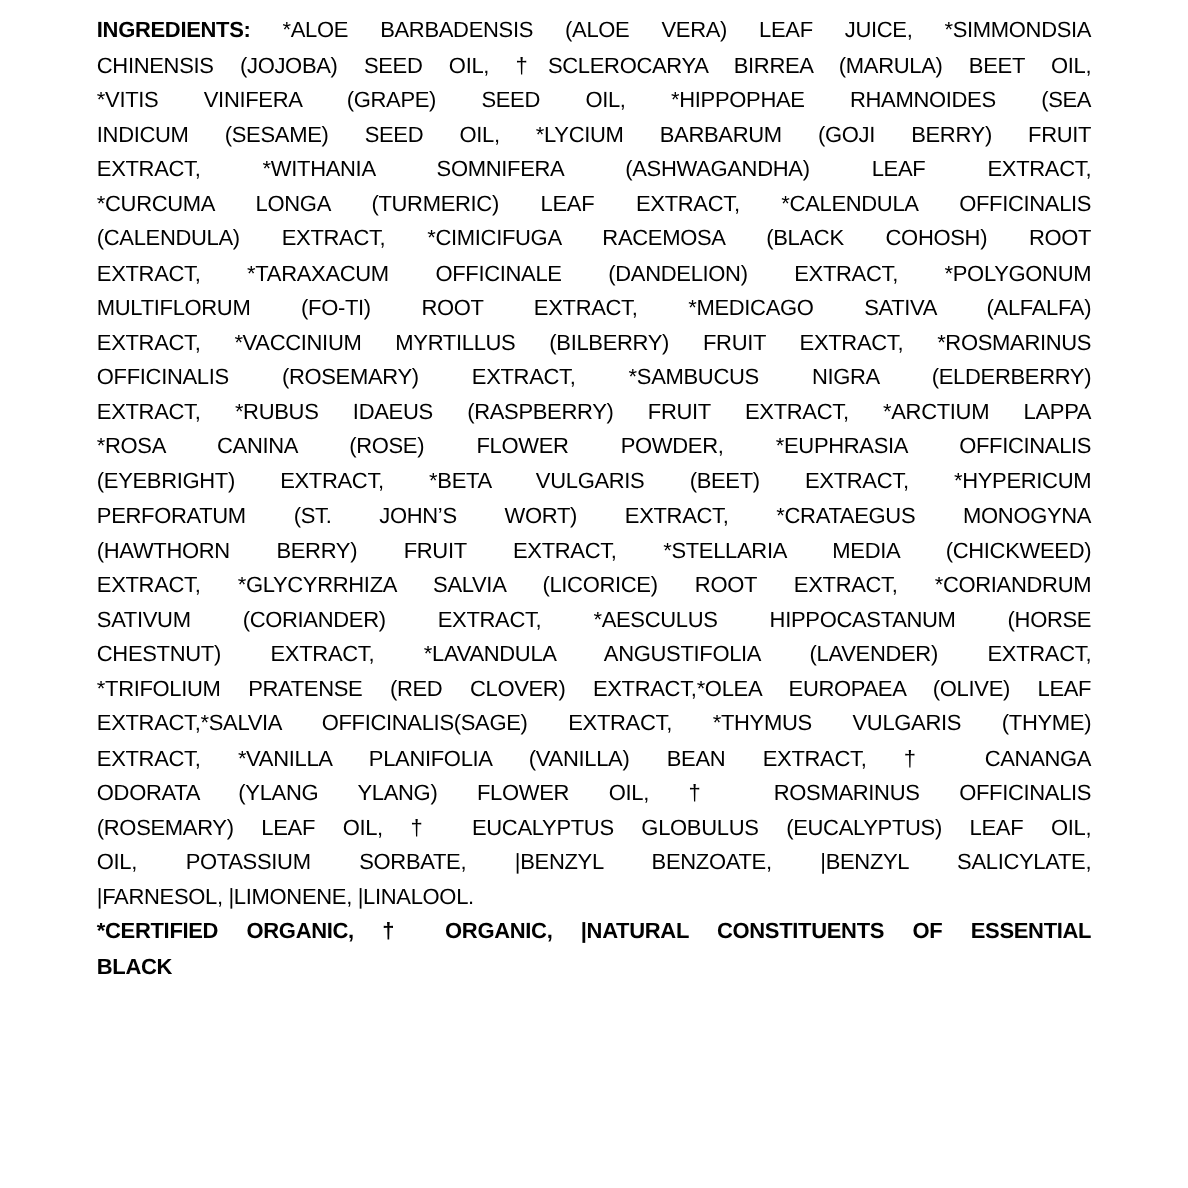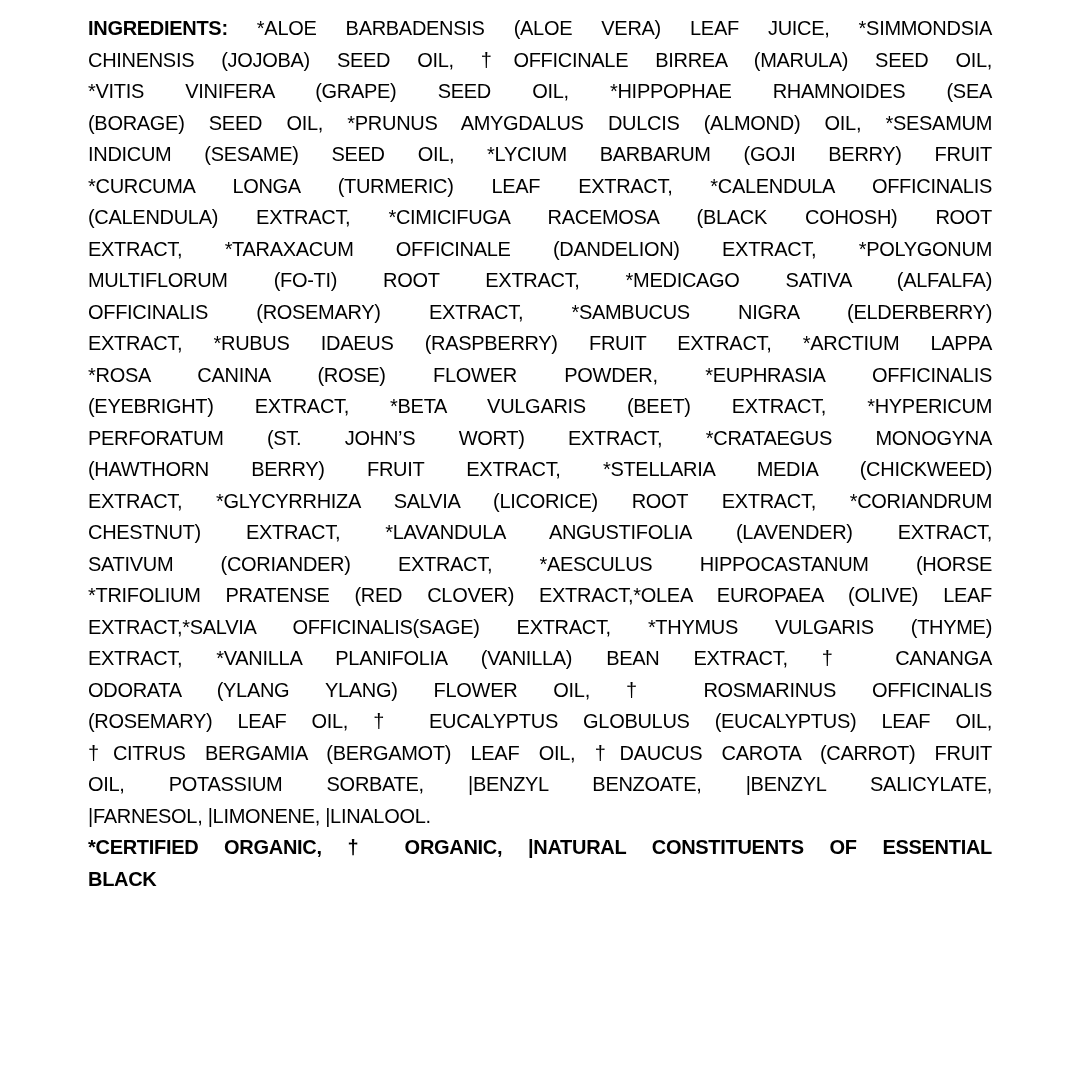--- a/index.html
+++ b/index.html
@@ -22,43 +22,43 @@
   .just { text-align-last: justify; }
   .bold, strong { font-weight: 700; }
 </style>
 </head>
 <body>
 
 <div class="sheet">
 
   <div>
     <div class="line just"><strong>INGREDIENTS:</strong> <span>*ALOE BARBADENSIS (ALOE VERA) LEAF JUICE, *SIMMONDSIA</span></div>
-    <div class="line just">CHINENSIS (JOJOBA) SEED OIL, †OFFICINALE BIRREA (MARULA) SEED OIL,</div>
+    <div class="line just">CHINENSIS (JOJOBA) SEED OIL, †SCLEROCARYA BIRREA (MARULA) BEET OIL,</div>
     <div class="line just">*VITIS VINIFERA (GRAPE) SEED OIL, *HIPPOPHAE RHAMNOIDES (SEA</div>
-    <div class="line just">(BORAGE) SEED OIL, *PRUNUS AMYGDALUS DULCIS (ALMOND) OIL, *SESAMUM</div>
     <div class="line just">INDICUM (SESAME) SEED OIL, *LYCIUM BARBARUM (GOJI BERRY) FRUIT</div>
+    <div class="line just">EXTRACT, *WITHANIA SOMNIFERA (ASHWAGANDHA) LEAF EXTRACT,</div>
     <div class="line just">*CURCUMA LONGA (TURMERIC) LEAF EXTRACT, *CALENDULA OFFICINALIS</div>
     <div class="line just">(CALENDULA) EXTRACT, *CIMICIFUGA RACEMOSA (BLACK COHOSH) ROOT</div>
     <div class="line just">EXTRACT, *TARAXACUM OFFICINALE (DANDELION) EXTRACT, *POLYGONUM</div>
     <div class="line just">MULTIFLORUM (FO-TI) ROOT EXTRACT, *MEDICAGO SATIVA (ALFALFA)</div>
+    <div class="line just">EXTRACT, *VACCINIUM MYRTILLUS (BILBERRY) FRUIT EXTRACT, *ROSMARINUS</div>
     <div class="line just">OFFICINALIS (ROSEMARY) EXTRACT, *SAMBUCUS NIGRA (ELDERBERRY)</div>
     <div class="line just">EXTRACT, *RUBUS IDAEUS (RASPBERRY) FRUIT EXTRACT, *ARCTIUM LAPPA</div>
     <div class="line just">*ROSA CANINA (ROSE) FLOWER POWDER, *EUPHRASIA OFFICINALIS</div>
     <div class="line just">(EYEBRIGHT) EXTRACT, *BETA VULGARIS (BEET) EXTRACT, *HYPERICUM</div>
     <div class="line just">PERFORATUM (ST. JOHN’S WORT) EXTRACT, *CRATAEGUS MONOGYNA</div>
     <div class="line just">(HAWTHORN BERRY) FRUIT EXTRACT, *STELLARIA MEDIA (CHICKWEED)</div>
     <div class="line just">EXTRACT, *GLYCYRRHIZA SALVIA (LICORICE) ROOT EXTRACT, *CORIANDRUM</div>
+    <div class="line just">SATIVUM (CORIANDER) EXTRACT, *AESCULUS HIPPOCASTANUM (HORSE</div>
     <div class="line just">CHESTNUT) EXTRACT, *LAVANDULA ANGUSTIFOLIA (LAVENDER) EXTRACT,</div>
-    <div class="line just">SATIVUM (CORIANDER) EXTRACT, *AESCULUS HIPPOCASTANUM (HORSE</div>
     <div class="line just">*TRIFOLIUM PRATENSE (RED CLOVER) EXTRACT,*OLEA EUROPAEA (OLIVE) LEAF</div>
     <div class="line just">EXTRACT,*SALVIA OFFICINALIS(SAGE) EXTRACT, *THYMUS VULGARIS (THYME)</div>
     <div class="line just">EXTRACT, *VANILLA PLANIFOLIA (VANILLA) BEAN EXTRACT, † CANANGA</div>
     <div class="line just">ODORATA (YLANG YLANG) FLOWER OIL, † ROSMARINUS OFFICINALIS</div>
     <div class="line just">(ROSEMARY) LEAF OIL, † EUCALYPTUS GLOBULUS (EUCALYPTUS) LEAF OIL,</div>
-    <div class="line just">†CITRUS BERGAMIA (BERGAMOT) LEAF OIL, †DAUCUS CAROTA (CARROT) FRUIT</div>
     <div class="line just">OIL, POTASSIUM SORBATE, |BENZYL BENZOATE, |BENZYL SALICYLATE,</div>
     <div class="line">|FARNESOL, |LIMONENE, |LINALOOL.</div>
   </div>
 
   <div>
     <div class="line just bold">*CERTIFIED ORGANIC, † ORGANIC, |NATURAL CONSTITUENTS OF ESSENTIAL</div>
     <div class="line bold">BLACK</div>
   </div>
 
 </div>

